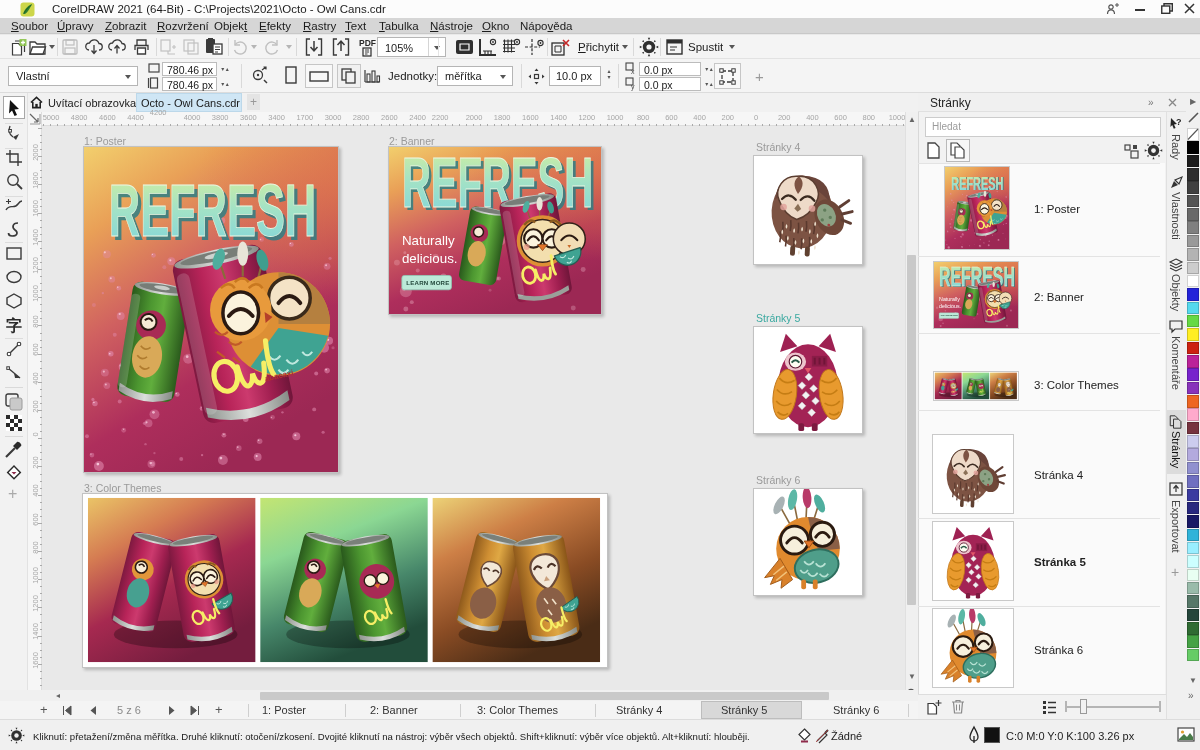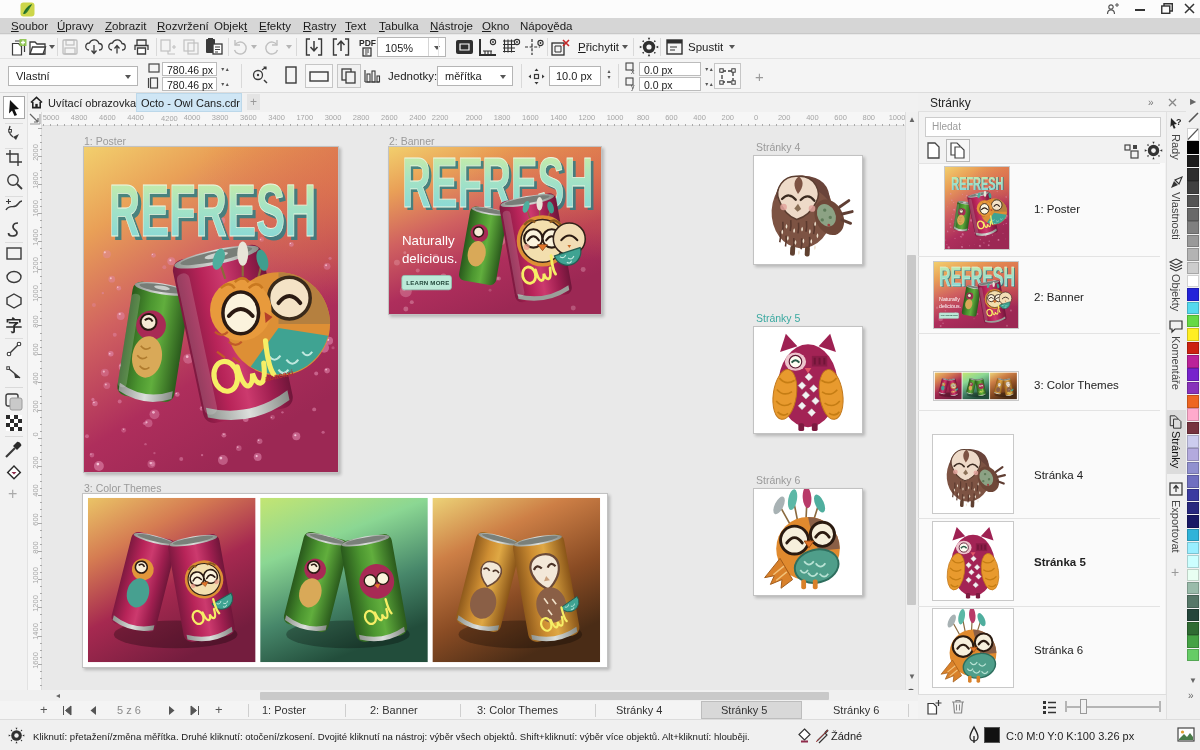--- a/index.html
+++ b/index.html
@@ -564,20 +564,21 @@
  <rect x="60" y="94" width="5" height="10" rx="2" fill="#d9812a"></rect>
 </g>
       </defs>
     </svg>
 <div id="titlebar" class="abs">
  <svg class="ic" style="left:20px;top:2px" width="15" height="15" viewBox="0 0 15 15">
         <rect x="0.5" y="0.5" width="14" height="14" rx="3" fill="#cdd64a"></rect>
         <path d="M3 12 C5 6 9 3 12 2 C10 6 8 10 5 12 Z" fill="#2e7d32"></path>
         <path d="M4 11 C6.5 7 9 4.5 11.5 3" stroke="#1b5e20" stroke-width="0.8" fill="none"></path>
       </svg>
+ <div class="abs" style="left:52px;top:3px">CorelDRAW 2021 (64-Bit) - C:\Projects\2021\Octo - Owl Cans.cdr</div>
  <svg class="ic" style="left:1106px;top:3px" width="14" height="12" viewBox="0 0 14 12">
         <circle cx="5" cy="4" r="2.2" fill="none" stroke="#555" stroke-width="1.2"></circle>
         <path d="M1.5 11 C1.5 8 3 6.8 5 6.8 C7 6.8 8.5 8 8.5 11" fill="none" stroke="#555" stroke-width="1.2"></path>
         <path d="M9 2 h4 M11 0 v4" stroke="#555" stroke-width="1"></path>
       </svg>
  <div class="abs" style="left:1135px;top:9px;width:10px;height:1.5px;background:#333"></div>
  <svg class="ic" style="left:1161px;top:3px" width="12" height="11" viewBox="0 0 12 11">
         <rect x="0.75" y="3" width="8" height="7.3" fill="none" stroke="#333" stroke-width="1.4"></rect>
         <path d="M3 3 V0.7 H11.3 V8 H9" fill="none" stroke="#333" stroke-width="1.4"></path>
       </svg>
@@ -905,21 +906,21 @@
 <div id="hruler" class="abs"></div>
 <div id="vruler" class="abs"></div>
 <svg class="ic" style="left:28px;top:112px" width="14" height="14" viewBox="0 0 14 14">
       <path d="M2 2 L10 10 M10 10 V6 M10 10 H6" stroke="#666" stroke-width="1.2" fill="none"></path>
       <path d="M2 12 h10 M12 2 v10" stroke="#999" stroke-width="1"></path>
     </svg>
 <div class="rnum" style="left:37.0px;top:113px;width:28px;text-align:center">5000</div>
 <div class="rnum" style="left:65.2px;top:113px;width:28px;text-align:center">4800</div>
 <div class="rnum" style="left:93.4px;top:113px;width:28px;text-align:center">4600</div>
 <div class="rnum" style="left:121.6px;top:113px;width:28px;text-align:center">4400</div>
-<div class="rnum" style="left:149.8px;top:114px;width:28px;text-align:right">4200</div>
+<div class="rnum" style="left:149.8px;top:108px;width:28px;text-align:left">4200</div>
 <div class="rnum" style="left:178.0px;top:113px;width:28px;text-align:center">4000</div>
 <div class="rnum" style="left:206.2px;top:113px;width:28px;text-align:center">3800</div>
 <div class="rnum" style="left:234.4px;top:113px;width:28px;text-align:center">3600</div>
 <div class="rnum" style="left:262.6px;top:113px;width:28px;text-align:center">3400</div>
 <div class="rnum" style="left:290.8px;top:113px;width:28px;text-align:center">1700</div>
 <div class="rnum" style="left:319.0px;top:113px;width:28px;text-align:center">3000</div>
 <div class="rnum" style="left:347.2px;top:113px;width:28px;text-align:center">2800</div>
 <div class="rnum" style="left:375.4px;top:113px;width:28px;text-align:center">2600</div>
 <div class="rnum" style="left:403.6px;top:113px;width:28px;text-align:center">2400</div>
 <div class="rnum" style="left:431.8px;top:113px;width:28px;">2200</div>

